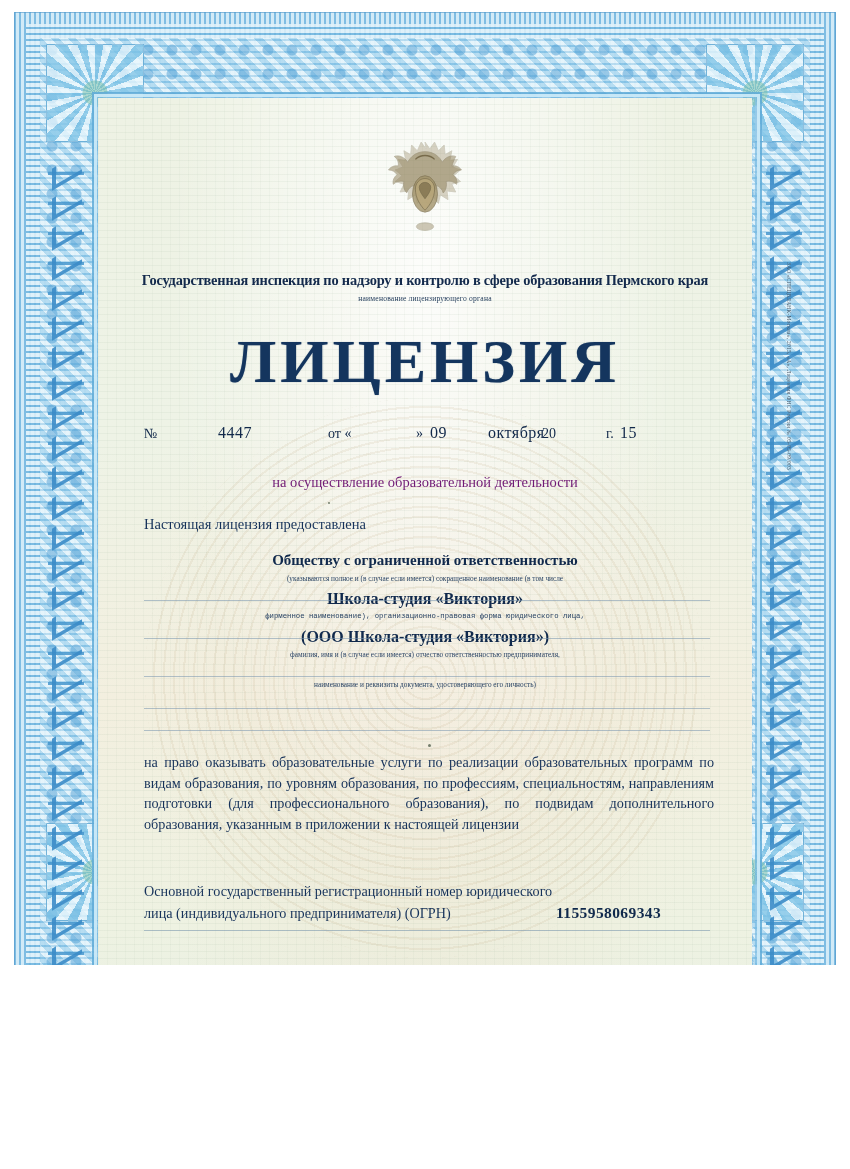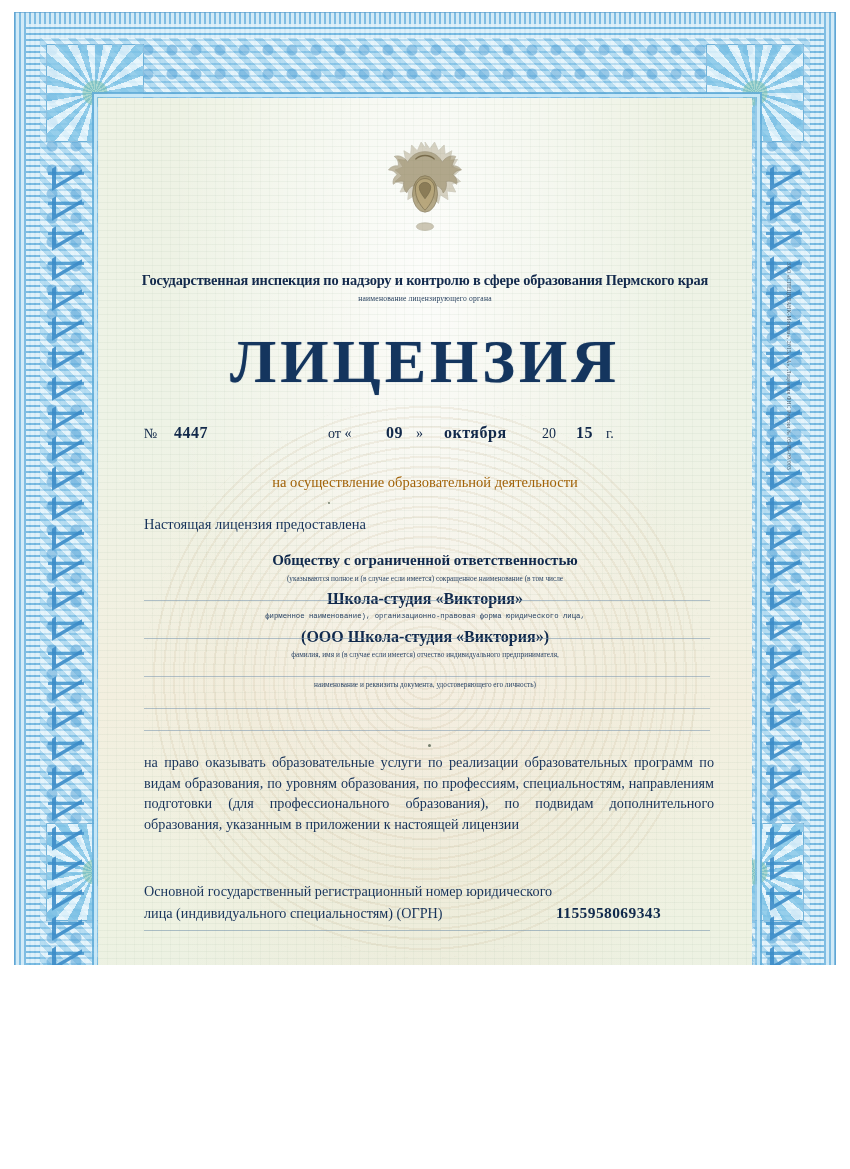--- a/index.html
+++ b/index.html
@@ -206,39 +206,39 @@
 
   .numrow {
     position: absolute;
     left: 36px;
     top: 318px;
     width: 570px;
     height: 26px;
     font-size: 15px;
   }
   .numrow .lbl { position: absolute; font-size: 14px; }
-  .numrow .val { position: absolute; font-size: 16px; font-weight: bold; letter-spacing: .5px; }
+  .numrow .val { position: absolute; font-size: 16px; font-weight: normal; letter-spacing: .5px; margin-left: 44px; }
   .n-no    { left: 0;   top: 4px; }
   .n-numv  { left: 30px; top: 2px; }
   .n-ot    { left: 184px; top: 4px; }
   .n-day   { left: 242px; top: 2px; }
   .n-quote { left: 272px; top: 4px; }
   .n-month { left: 300px; top: 2px; }
   .n-20    { left: 398px; top: 4px; }
   .n-year  { left: 432px; top: 2px; }
   .n-g     { left: 462px; top: 4px; }
 
   .subtitle {
     position: absolute;
     left: 0;
     top: 370px;
     width: 634px;
     text-align: center;
     font-size: 14.5px;
-    color: #a16207;
+    color: #701a75;
   }
 
   .given {
     position: absolute;
     left: 36px;
     top: 412px;
     font-size: 14.5px;
     color: #16325a;
   }
 
@@ -505,32 +505,32 @@
 
     <div class="subtitle">на осуществление образовательной деятельности</div>
 
     <div class="given">Настоящая лицензия предоставлена</div>
 
     <div class="holder1">Обществу с ограниченной ответственностью</div>
     <div class="cap1">(указываются полное и (в случае если имеется) сокращенное наименование (в том числе</div>
     <div class="holder2">Школа-студия «Виктория»</div>
     <div class="cap2">фирменное наименование), организационно-правовая форма юридического лица,</div>
     <div class="holder3">(ООО Школа-студия «Виктория»)</div>
-    <div class="cap3">фамилия, имя и (в случае если имеется) отчество индивидуального предпринимателя,</div>
+    <div class="cap3">фамилия, имя и (в случае если имеется) отчество ответственностью предпринимателя,</div>
     <div class="cap4">наименование и реквизиты документа, удостоверяющего его личность)</div>
 
     <div class="rule" style="top:496px"></div>
     <div class="rule" style="top:534px"></div>
     <div class="rule" style="top:572px"></div>
     <div class="rule" style="top:604px"></div>
     <div class="rule" style="top:626px"></div>
 
     <div class="body-text">на право оказывать образовательные услуги по реализации образовательных программ по видам образования, по уровням образования, по профессиям, специальностям, направлениям подготовки (для профессионального образования), по подвидам дополнительного образования, указанным в приложении к настоящей лицензии</div>
 
-    <div class="ogrn-label">Основной государственный регистрационный номер юридического лица (индивидуального специальностям) (ОГРН)</div>
+    <div class="ogrn-label">Основной государственный регистрационный номер юридического лица (индивидуального предпринимателя) (ОГРН)</div>
     <div class="ogrn-value">1155958069343</div>
     <div class="rule" style="top:826px"></div>
 
     <div class="inn-value">5906130640</div>
     <div class="rule" style="top:890px"></div>
 
     <div class="serial">
       <span class="s-label">Серия</span>
       <span>59Л01</span>
     </div>

